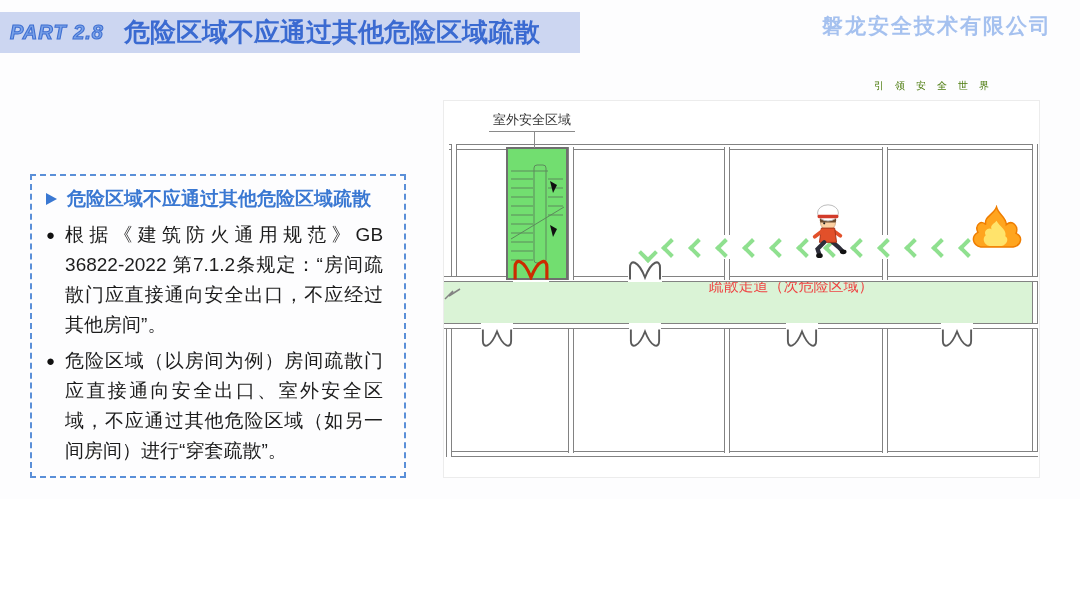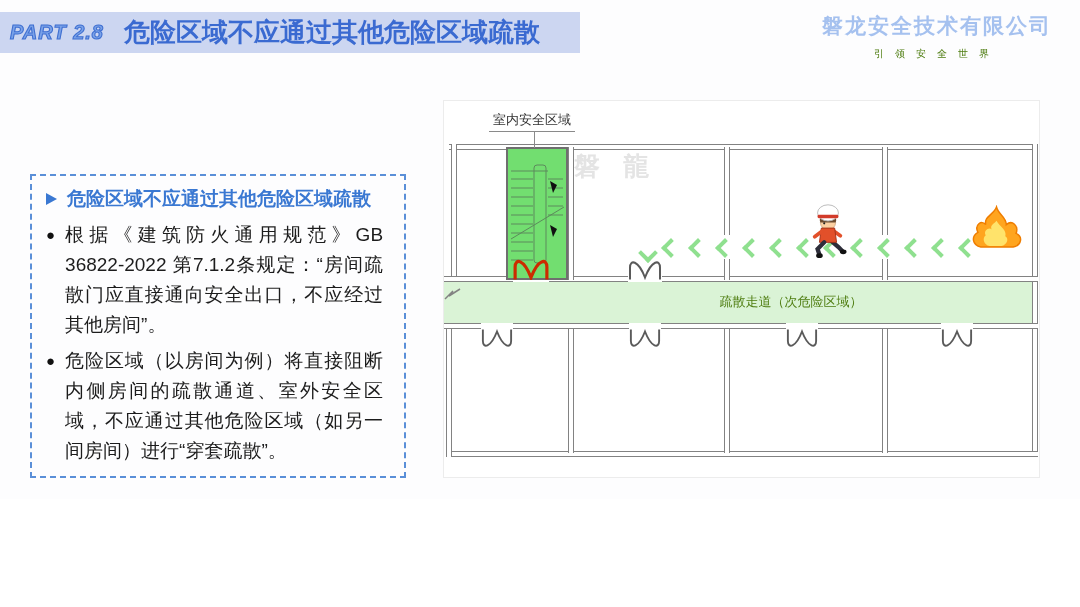--- a/index.html
+++ b/index.html
@@ -5,21 +5,21 @@
   html,body{margin:0;padding:0;background:#ffffff;}
   .slide{position:relative;width:1080px;height:499px;background:#fdfdfe;overflow:hidden;
          font-family:"Liberation Sans","DejaVu Sans",sans-serif;}
 
   
   .header-bar{position:absolute;left:0;top:12px;width:580px;height:41px;background:#ccd6f1;
               display:flex;align-items:center;}
   .part-label{margin-left:10px;font-size:20px;font-weight:bold;font-style:italic;
               letter-spacing:1px;color:#7aa2e8;-webkit-text-stroke:1.1px #3f6fd1;white-space:nowrap;}
   .header-title{margin-left:20px;font-size:26px;font-weight:bold;color:#3a6ad1;white-space:nowrap;}
-  .brand{position:absolute;right:28px;top:12px;width:230px;display:flex;flex-direction:column;align-items:center;}
+  .brand{position:absolute;right:28px;top:12px;width:230px;display:flex;flex-direction:column;align-items:center;gap:32px;}
   .brand-name{font-size:21px;font-weight:bold;color:#a5c1ef;letter-spacing:2px;white-space:nowrap;}
   .brand-slogan{margin-top:7px;font-size:10px;color:#4d7c0f;letter-spacing:11px;white-space:nowrap;}
 
   
   .heading{position:absolute;left:30px;top:124px;font-size:22px;font-weight:bold;color:#2e6fd3;white-space:nowrap;}
   .rule-box{position:absolute;left:30px;top:174px;width:376px;box-sizing:border-box;
             border:2px dashed #5a8fd8;background:#fdfdfe;padding:8px 10px 10px 12px;}
   .lead-row{display:flex;align-items:flex-start;margin-bottom:4px;}
   .lead-arrow{width:0;height:0;margin:9px 10px 0 2px;
               border-left:11px solid #3a78d2;border-top:6px solid transparent;border-bottom:6px solid transparent;}
@@ -43,22 +43,22 @@
   
   .diagram{position:absolute;left:443px;top:100px;width:597px;height:378px;background:#ffffff;
            border:1px solid #ececec;box-sizing:border-box;}
   .wallh{position:absolute;height:6px;background:#fff;box-sizing:border-box;
          border-top:1.5px solid #828282;border-bottom:1.5px solid #828282;}
   .wallv{position:absolute;width:6px;background:#fff;box-sizing:border-box;
          border-left:1.5px solid #828282;border-right:1.5px solid #828282;}
   .stairwell{position:absolute;left:62px;top:46px;width:62px;height:133px;background:#72de70;
              border:2px solid #6f6f6f;box-sizing:border-box;}
   .corridor{position:absolute;left:0;top:181px;width:594px;height:41px;background:#daf3d6;}
-  .corridor-label{position:absolute;left:100px;top:192px;width:494px;text-align:center;
-                  font-size:13px;color:#4d7c0f;}
+  .corridor-label{position:absolute;left:100px;top:176px;width:494px;text-align:center;
+                  font-size:15px;color:#ef4444;}
   .safe-label{position:absolute;left:45px;top:10px;font-size:13px;color:#333;
               border-bottom:1px solid #8a8a8a;padding:0 4px 2px 4px;}
   .leader{position:absolute;left:90px;top:31px;width:1px;height:16px;background:#8a8a8a;}
   .watermark{position:absolute;left:130px;top:48px;font-size:26px;font-weight:bold;
              letter-spacing:8px;color:#e4e4e4;white-space:nowrap;}
   .chev{position:absolute;width:10px;height:10px;
         border-left:4px solid #8fe08f;border-bottom:4px solid #8fe08f;transform:rotate(45deg);}
   .chev-down{transform:rotate(-45deg);}
   .door{position:absolute;}
 </style>
@@ -81,35 +81,34 @@
     <div class="lead-row">
       <span class="lead-arrow"></span>
       <span class="lead-text">危险区域不应通过其他危险区域疏散</span>
     </div>
     <div class="bullet-row">
       <span class="bullet-dot">●</span>
       <div class="bullet-text">根据《建筑防火通用规范》GB 36822-2022 第7.1.2条规定：“房间疏散门应直接通向安全出口，不应经过其他房间”。</div>
     </div>
     <div class="bullet-row">
       <span class="bullet-dot">●</span>
-      <div class="bullet-text">危险区域（以房间为例）将直接阻断内侧房间的疏散通道、室外安全区域，不应通过其他危险区域（如另一间房间）进行“穿套疏散”。</div>
+      <div class="bullet-text">危险区域（以房间为例）房间疏散门应直接通向安全出口、室外安全区域，不应通过其他危险区域（如另一间房间）进行“穿套疏散”。</div>
     </div>
   </div>
 
   <div class="zone-box zone-left">危险区域</div>
   <div class="zone-box zone-right">危险区域</div>
   <svg class="no-pass" width="88" height="56" viewBox="0 0 84 52">
     <polygon points="2,22 22,22 22,17 36,26 22,35 22,30 2,30" fill="#b3cdf2" stroke="#2e5aa8" stroke-width="2"></polygon>
     <polygon points="48,22 66,22 66,17 80,26 66,35 66,30 48,30" fill="#b3cdf2" stroke="#2e5aa8" stroke-width="2"></polygon>
     <path d="M42,18 L30,6 L22,14 L34,26 L22,38 L30,46 L42,34 L54,46 L62,38 L50,26 L62,14 L54,6 Z" fill="#ffffff" stroke="#2e5aa8" stroke-width="2.5" stroke-linejoin="round"></path>
   </svg>
 
 
   <div class="diagram">
-    <div class="watermark">磐 龍</div>
 
     <div class="corridor"></div>
     <div class="corridor-label">疏散走道（次危险区域）</div>
 
     <div class="wallh" style="left:5px;top:43px;width:589px;"></div>
     <div class="wallv" style="left:7px;top:43px;height:138px;"></div>
     <div class="wallv" style="left:588px;top:43px;height:313px;"></div>
     <div class="wallh" style="left:2px;top:350px;width:592px;"></div>
     <div class="wallv" style="left:2px;top:228px;height:128px;"></div>
 
@@ -152,21 +151,21 @@
           <line x1="40" y1="48" x2="55" y2="48"></line>
             <line x1="40" y1="57" x2="55" y2="57"></line>
           <line x1="40" y1="66" x2="55" y2="66"></line>
           <line x1="3" y1="90" x2="56" y2="58"></line>
           <rect x="26" y="16" width="12" height="98" rx="3" fill="none"></rect>
         </g>
         <path d="M42,32 l3,12 l4,-8 z" fill="#111"></path>
         <path d="M42,76 l3,12 l4,-8 z" fill="#111"></path>
       </svg>
     </div>
-    <div class="safe-label">室内安全区域</div>
+    <div class="safe-label">室外安全区域</div>
     <div class="leader"></div>
 
     <svg class="door" style="left:69px;top:157px;" width="36" height="22" viewBox="0 0 34 20">
       <path d="M2,20 L2,8 C2,0 10,0 17,18 C24,0 32,0 32,8 L32,20" fill="none" stroke="#cc2b00" stroke-width="3"></path>
     </svg>
 
     <svg class="door" style="left:184px;top:158px;" width="34" height="21" viewBox="0 0 34 20">
       <path d="M2,20 L2,8 C2,0 10,0 17,18 C24,0 32,0 32,8 L32,20" fill="#fff" stroke="#5a5a5a" stroke-width="2"></path>
     </svg>
 

